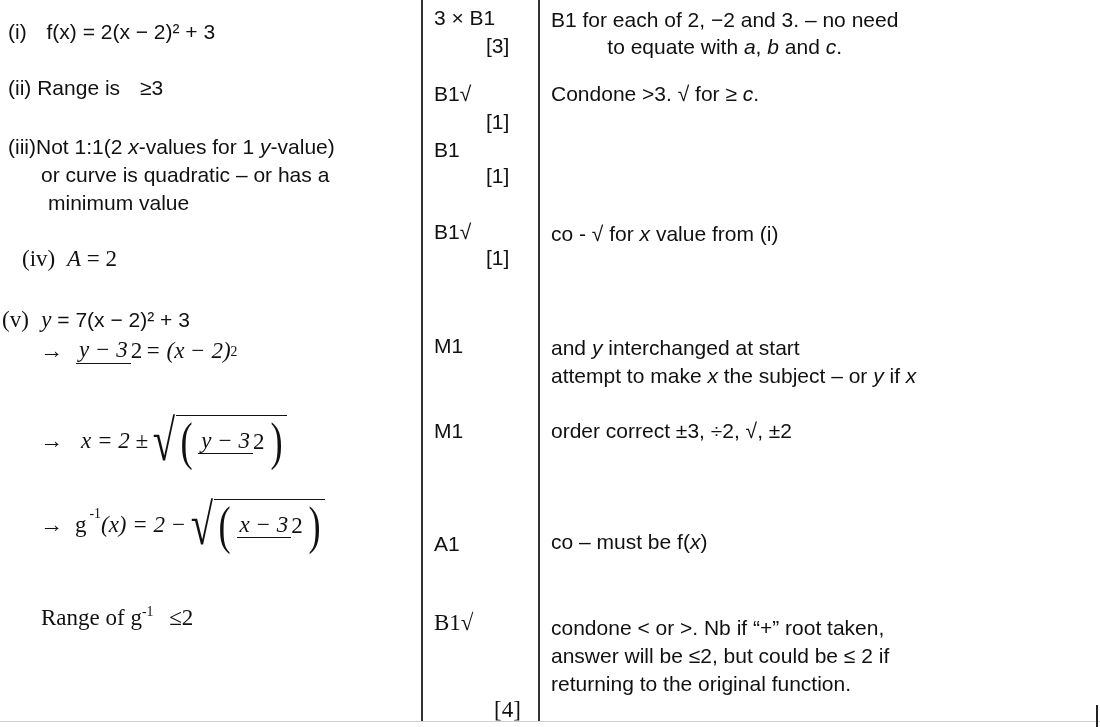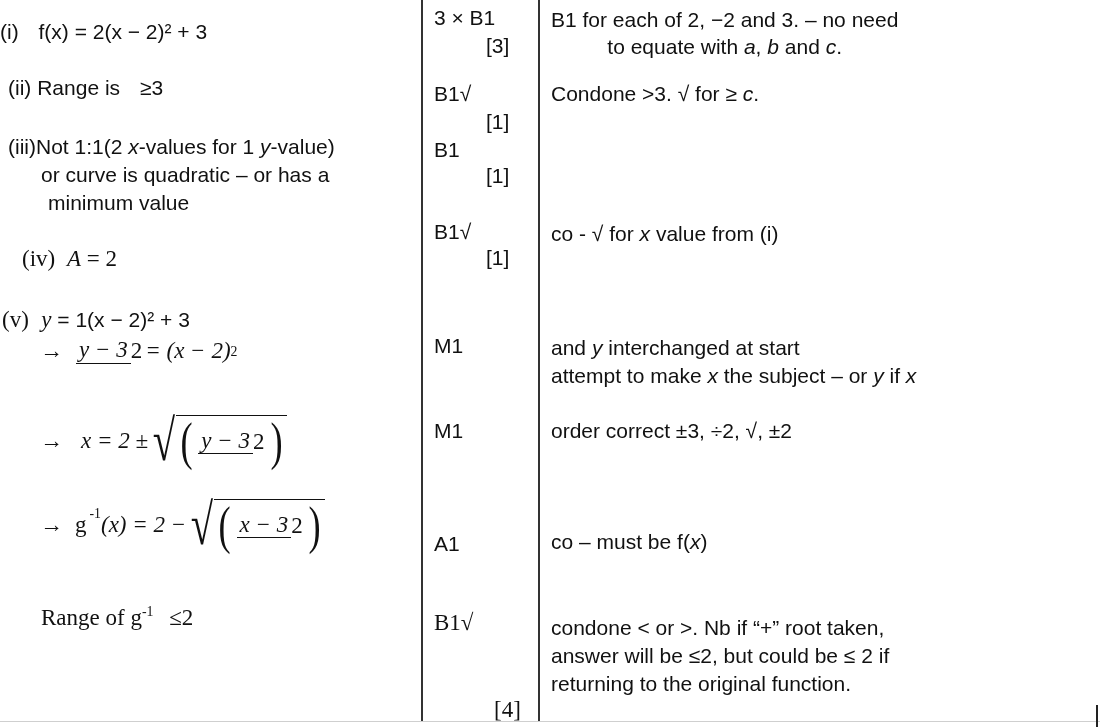--- a/index.html
+++ b/index.html
@@ -28,21 +28,21 @@
 </head>
 <body>
 
 <div class="vline" style="left:421px; height:722px;"></div>
 <div class="vline" style="left:538px; height:722px;"></div>
 <div class="hline" style="left:0; top:721px; width:1100px;"></div>
 <div class="vline" style="left:1096px; top:705px; height:22px; width:2px; background:#222;"></div>
 
 <div>
 
-  <div class="abs sans" style="left:0; top:20px;">
+  <div class="abs sans" style="left:8px; top:20px;">
     <span>(i)</span>
     <span style="margin-left:14px;">f(x) = 2(x − 2)² + 3</span>
   </div>
 
   <div class="abs sans" style="left:8px; top:76px;">
     <span>(ii)</span>
     <span style="margin-left:0;">Range is</span>
     <span style="margin-left:14px;">≥3</span>
   </div>
 
@@ -54,21 +54,21 @@
     <div style="padding-left:40px;">minimum value</div>
   </div>
 
   <div class="abs serif" style="left:22px; top:246px;">
     <span>(iv)</span>
     <span style="margin-left:6px;" class="ital">A</span><span> = 2</span>
   </div>
 
   <div class="abs" style="left:2px; top:307px;">
     <span class="serif">(v)</span>
-    <span class="serif ital" style="margin-left:8px;">y</span><span class="sans"> = 1(x − 2)² + 3</span>
+    <span class="serif ital" style="margin-left:8px;">y</span><span class="sans"> = 7(x − 2)² + 3</span>
   </div>
 
   <div class="abs serif" style="left:40px; top:338px; display:flex; align-items:center;">
     <span style="margin-right:10px;">→</span>
     <span class="frac">
       <span class="num ital">y − 3</span>
       <span class="den">2</span>
     </span>
     <span class="ital">= (x − 2)</span>
       <sup style="align-self:flex-start; margin-top:6px;">2</sup>

